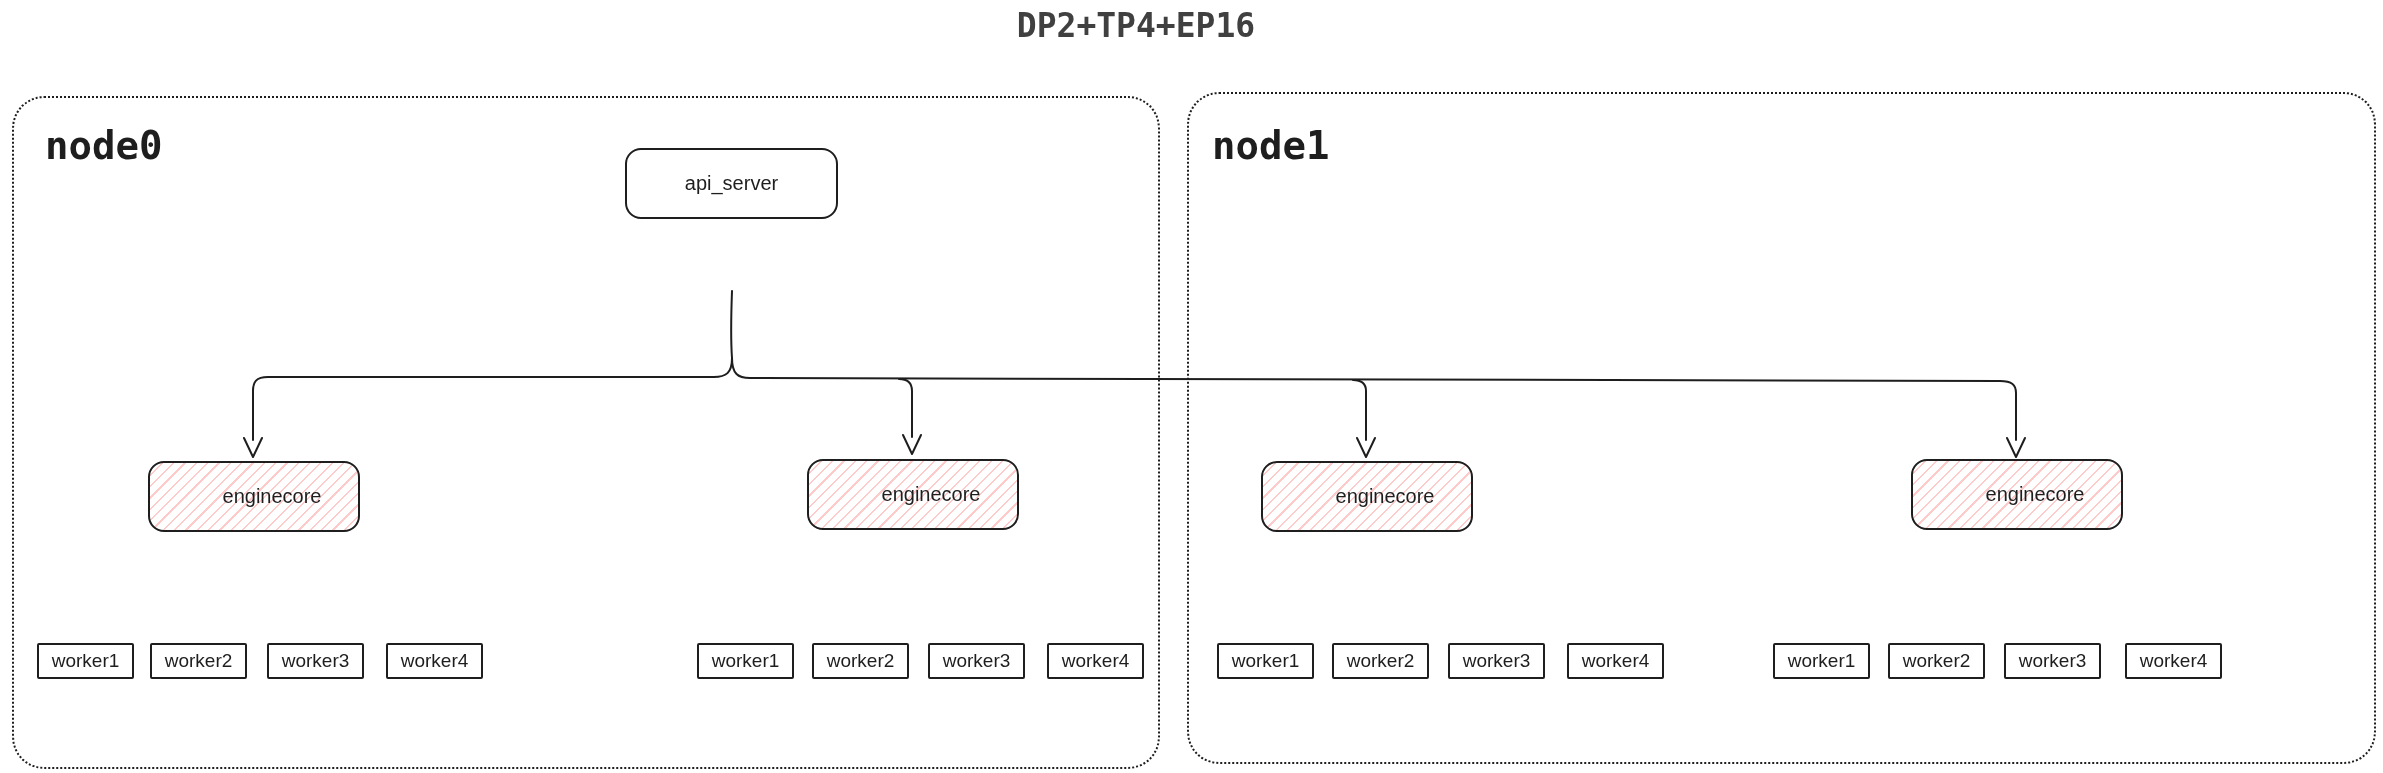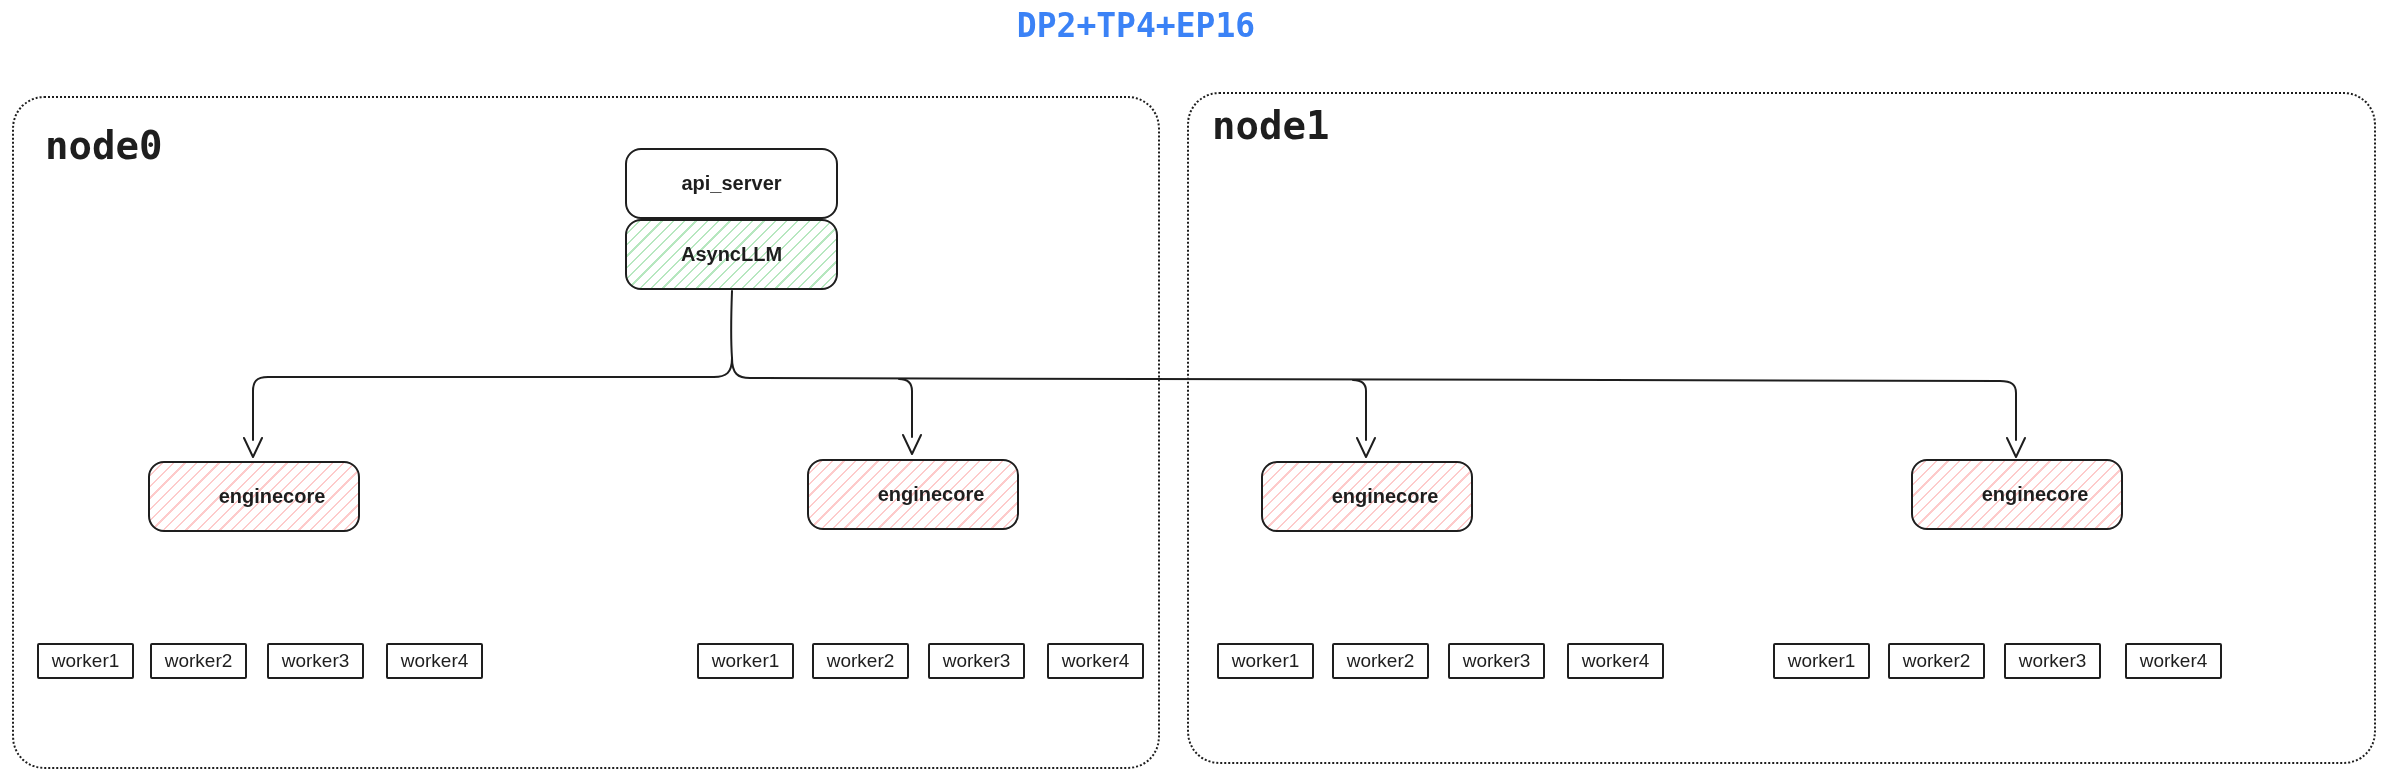--- a/index.html
+++ b/index.html
@@ -11,51 +11,50 @@
     color:#1e1e1e;
     overflow:hidden;
   }
   .diagram-title{
     position:absolute;
     left:936px;top:4px;width:400px;height:44px;
     text-align:center;
     font-family:"DejaVu Sans Mono", monospace;
     font-weight:bold;
     font-size:33px;line-height:44px;
-    color:#3b82f6;
+    color:#404040;
     white-space:nowrap;
   }
   .node-frame{
     position:absolute;
     border:2.5px dotted #1e1e1e;
     border-radius:32px;
     background:transparent;
   }
   #node0-frame{left:12px;top:96px;width:1144px;height:669px;}
   #node1-frame{left:1187px;top:92px;width:1185px;height:668px;}
   .node-label{
     position:absolute;
     font-family:"DejaVu Sans Mono", monospace;
     font-weight:bold;
     font-size:39px;line-height:36px;
     color:#1e1e1e;
     white-space:nowrap;
   }
   #node0-label{left:45px;top:128px;}
-  #node1-label{left:1212px;top:108px;}
+  #node1-label{left:1212px;top:128px;}
   .box{
     position:absolute;
     border:2.5px solid #1e1e1e;
     border-radius:16px;
     background:#ffffff;
     display:flex;align-items:center;justify-content:center;
     font-size:20px;color:#1e1e1e;
     white-space:nowrap;
     box-sizing:border-box;
-    font-weight:bold;
   }
   .hatch-green{
     background-color:#ffffff;
     background-image:repeating-linear-gradient(135deg,
       rgba(64,192,87,0.38) 0px, rgba(64,192,87,0.38) 1.6px,
       transparent 1.6px, transparent 8px);
   }
   .hatch-red{
     background-color:#ffffff;
     background-image:repeating-linear-gradient(135deg,
@@ -111,23 +110,20 @@
     <path d="M 2007,438 L 2016,457 L 2025,438"></path>
     <path d="M 899,379 C 909,379 912,384 912,391 L 912,437"></path>
     <path d="M 903,435 L 912,454 L 921,435"></path>
     <path d="M 1353,380 C 1363,380 1366,385 1366,391 L 1366,440"></path>
     <path d="M 1357,438 L 1366,457 L 1375,438"></path>
   </svg>
 
   <div class="box" id="api-server-box">
     <span>api_server</span>
   </div>
-  <div class="box hatch-green" id="asyncllm-box">
-    <span>AsyncLLM</span>
-  </div>
 
   <div class="box hatch-red" id="enginecore-box-0">
     <span>enginecore</span>
   </div>
   <div class="box hatch-red" id="enginecore-box-1">
     <span>enginecore</span>
   </div>
   <div class="box hatch-red" id="enginecore-box-2">
     <span>enginecore</span>
   </div>

